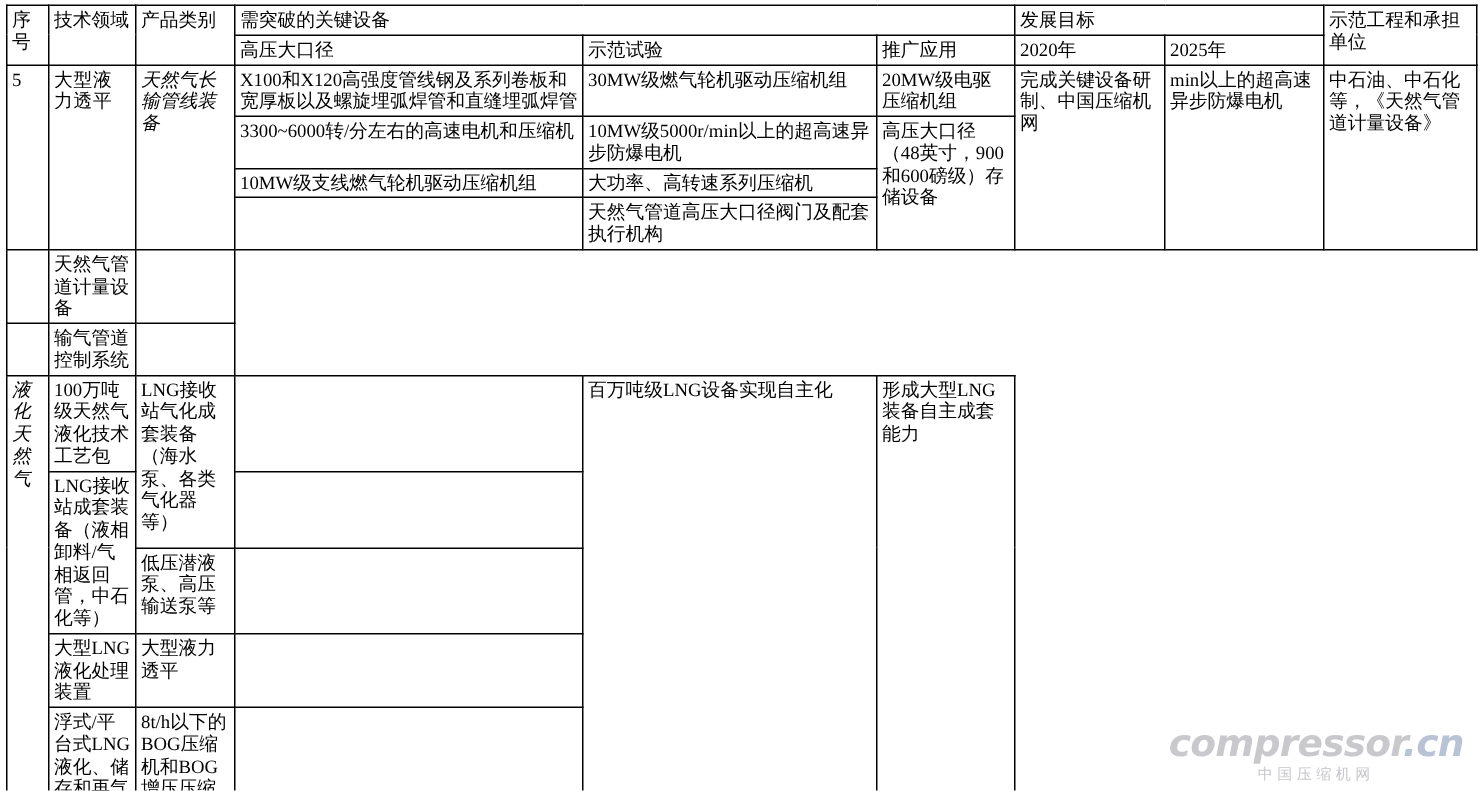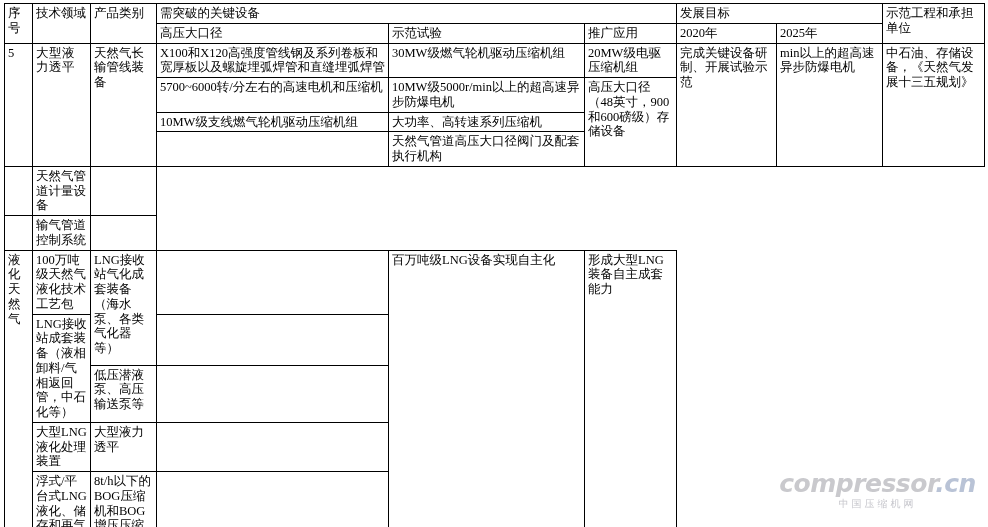--- a/index.html
+++ b/index.html
@@ -39,33 +39,34 @@
   .hdr-top {
     text-align: center;
     vertical-align: middle;
   }
   .ctr {
     text-align: center;
     vertical-align: middle;
   }
   .mid {
     vertical-align: middle;
+    font-style: italic;
   }
   .vert-txt {
     text-align: center;
     vertical-align: middle;
     letter-spacing: 0.5px;
   }
   .narrow {
     word-break: break-all;
   }
   .watermark {
     position: absolute;
     right: 8px;
-    bottom: 16px;
+    bottom: 4px;
     width: 205px;
     text-align: center;
     pointer-events: none;
   }
   .wm-main {
     font-family: "DejaVu Sans", sans-serif;
     font-style: italic;
     font-weight: bold;
     font-size: 25px;
     color: #c9c9cd;
@@ -118,27 +119,27 @@
   </thead>
   <tbody>
 
     <tr>
       <td class="ctr narrow" rowspan="14">5</td>
       <td class="vert-txt narrow" rowspan="14">大型液力透平</td>
       <td class="mid narrow" rowspan="6">天然气长输管线装备</td>
       <td rowspan="2">X100和X120高强度管线钢及系列卷板和宽厚板以及螺旋埋弧焊管和直缝埋弧焊管</td>
       <td rowspan="2">30MW级燃气轮机驱动压缩机组</td>
       <td rowspan="2">20MW级电驱压缩机组</td>
-      <td class="ctr" rowspan="6">完成关键设备研制、开展试验示范</td>
+      <td class="ctr" rowspan="6">完成关键设备研制、中国压缩机网</td>
       <td class="ctr" rowspan="6">min以上的超高速异步防爆电机</td>
-      <td class="ctr" rowspan="14">中石油、存储设备，《天然气发展十三五规划》</td>
+      <td class="ctr" rowspan="14">中石油、中石化等，《天然气管道计量设备》</td>
     </tr>
     <tr></tr>
     <tr>
-      <td rowspan="2">5700~6000转/分左右的高速电机和压缩机</td>
+      <td rowspan="2">3300~6000转/分左右的高速电机和压缩机</td>
       <td rowspan="2">10MW级5000r/min以上的超高速异步防爆电机</td>
       <td rowspan="4">高压大口径（48英寸，900和600磅级）存储设备</td>
     </tr>
     <tr></tr>
     <tr>
       <td>10MW级支线燃气轮机驱动压缩机组</td>
       <td>大功率、高转速系列压缩机</td>
     </tr>
     <tr>
       <td class="empty-cell"></td>

